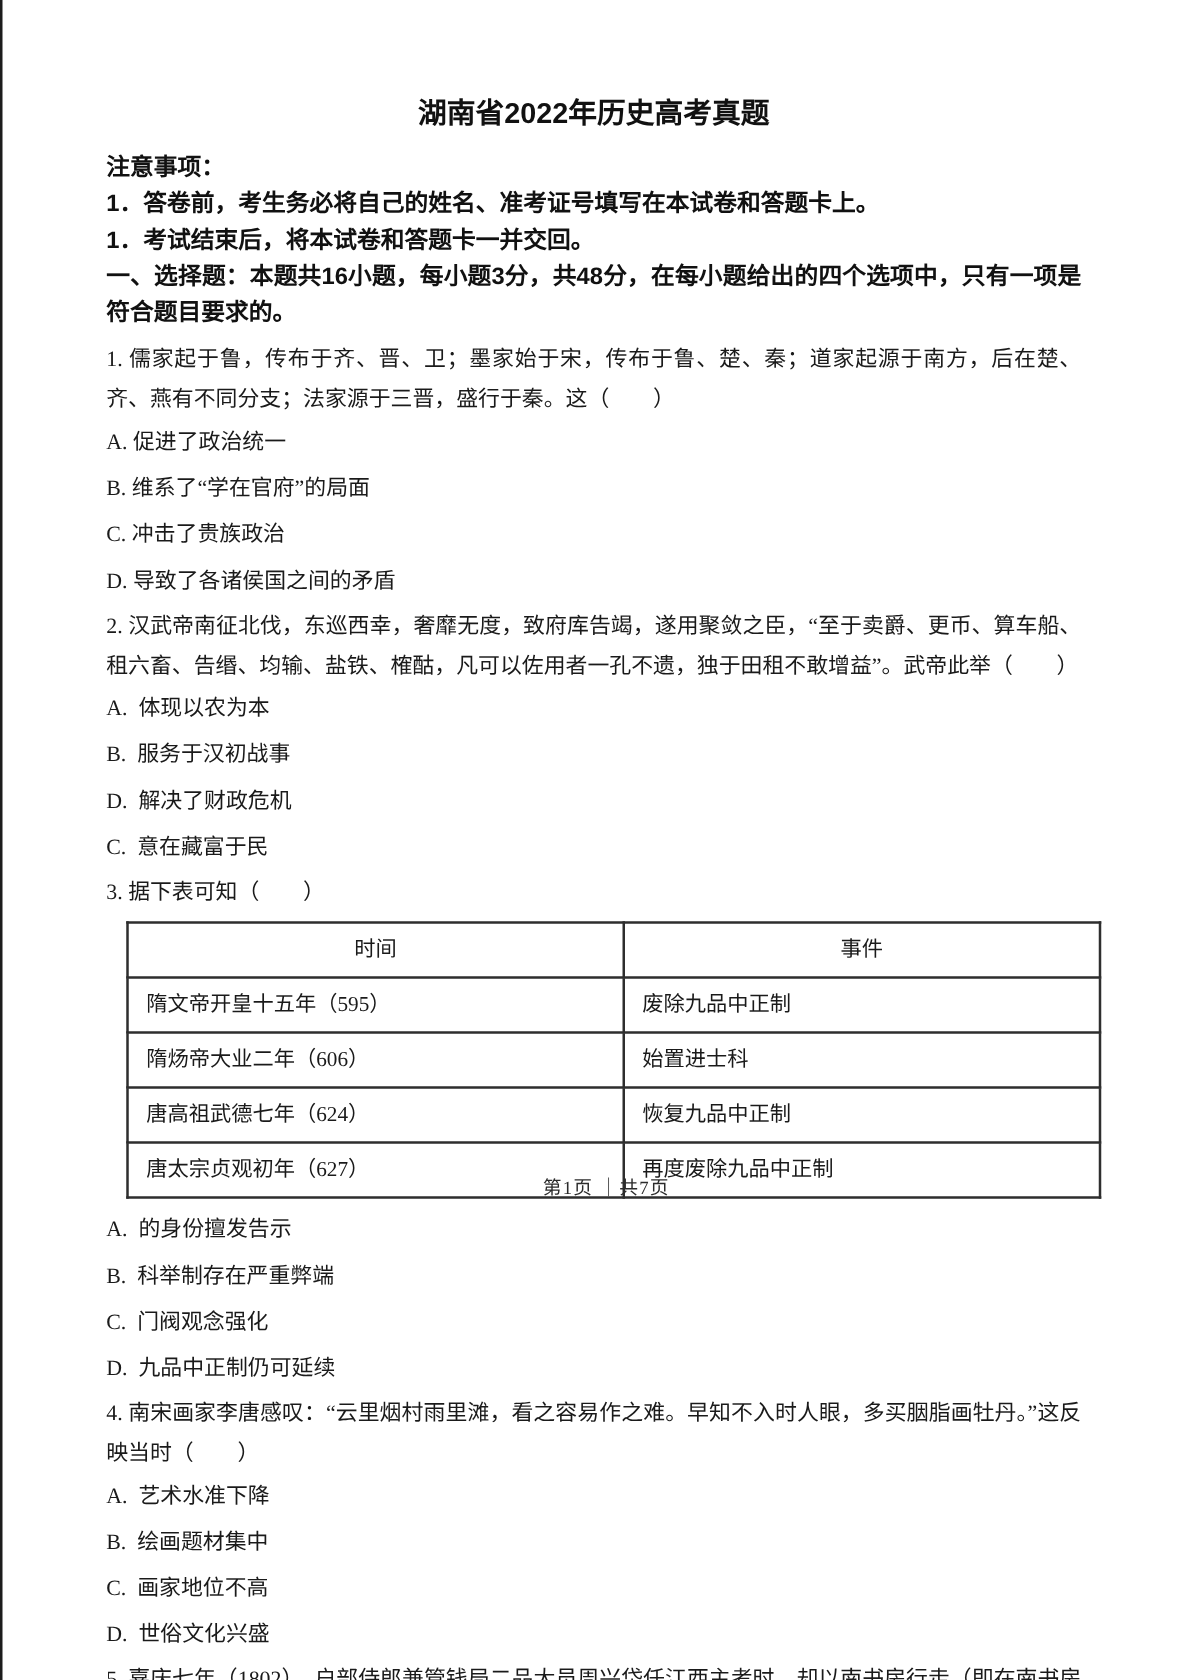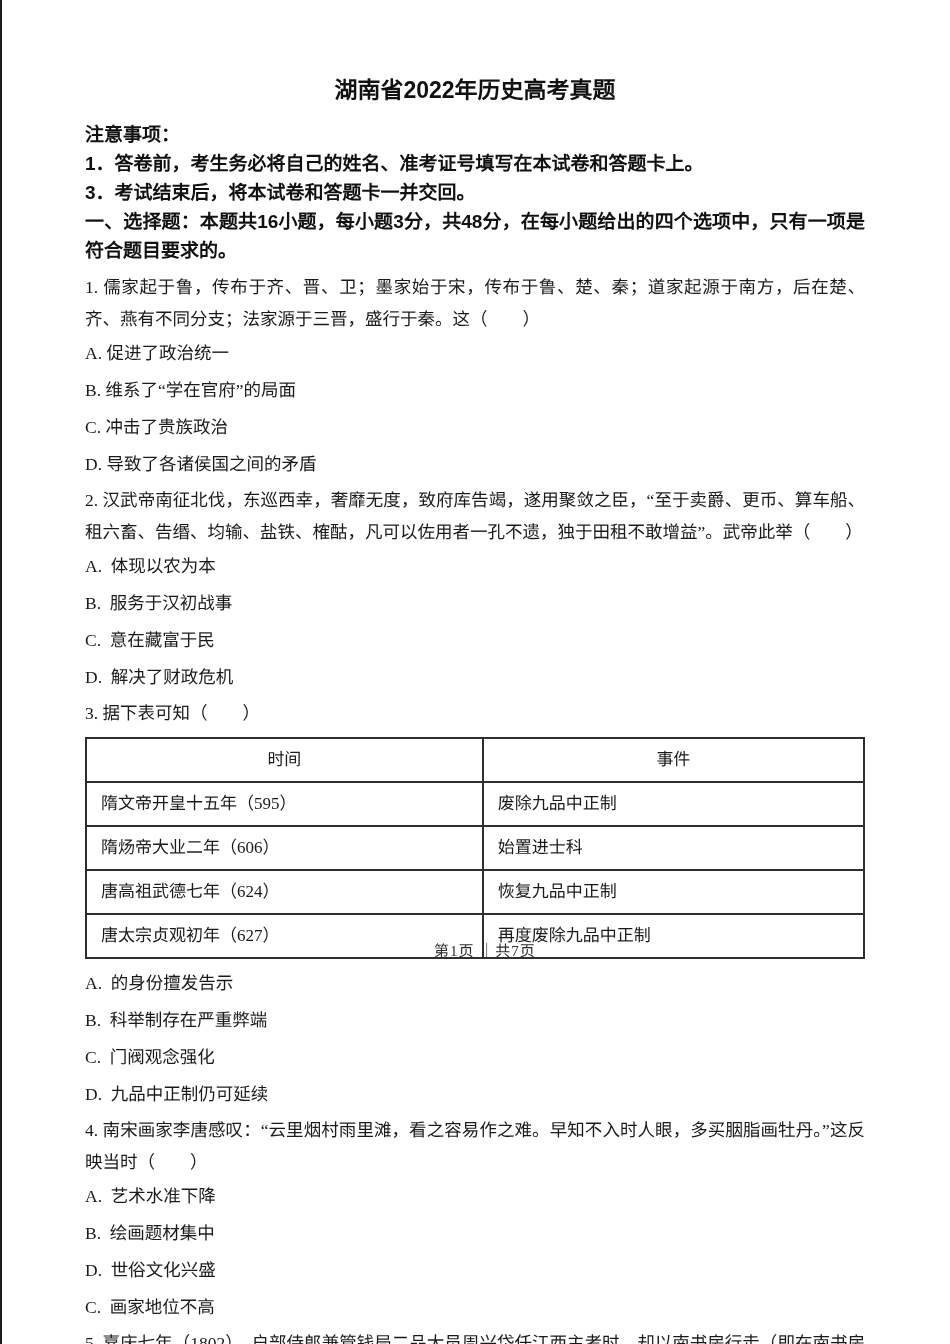--- a/index.html
+++ b/index.html
@@ -74,21 +74,21 @@
     margin: 6px 0 8px 0;
     font-size: 17.5px;
     line-height: 24px;
   }
   .options span {
     white-space: pre-wrap;
   }
   .qtable {
     width: 100%;
     border-collapse: collapse;
-    margin: 8px 0 12px 0;
+    margin: 8px 0 12px 16px;
   }
   .qtable th, .qtable td {
     border: 2px solid #2e2e2e;
     font-size: 17px;
     line-height: 24px;
     padding: 9px 14px;
     font-weight: 400;
     white-space: pre-wrap;
   }
   .qtable th {
@@ -117,42 +117,42 @@
 
 <div class="left-edge-line"></div>
 
 <div class="page">
 
   <h1 class="doc-title">湖南省2022年历史高考真题</h1>
 
   <div class="notice">
     <p>注意事项：</p>
     <p>1．答卷前，考生务必将自己的姓名、准考证号填写在本试卷和答题卡上。</p>
-    <p>3．考试结束后，将本试卷和答题卡一并交回。</p>
+    <p>1．考试结束后，将本试卷和答题卡一并交回。</p>
   </div>
 
   <p class="section-heading">一、选择题：本题共16小题，每小题3分，共48分，在每小题给出的四个选项中，只有一项是符合题目要求的。</p>
 
   <div class="question">
     <p class="stem">1. 儒家起于鲁，传布于齐、晋、卫；墨家始于宋，传布于鲁、楚、秦；道家起源于南方，后在楚、齐、燕有不同分支；法家源于三晋，盛行于秦。这（　　）</p>
     <div class="options">
       <span>A. 促进了政治统一</span>
       <span>B. 维系了“学在官府”的局面</span>
       <span>C. 冲击了贵族政治</span>
       <span>D. 导致了各诸侯国之间的矛盾</span>
     </div>
   </div>
 
   <div class="question">
     <p class="stem">2. 汉武帝南征北伐，东巡西幸，奢靡无度，致府库告竭，遂用聚敛之臣，“至于卖爵、更币、算车船、租六畜、告缗、均输、盐铁、榷酤，凡可以佐用者一孔不遗，独于田租不敢增益”。武帝此举（　　）</p>
     <div class="options">
       <span>A.  体现以农为本</span>
       <span>B.  服务于汉初战事</span>
+      <span>D.  解决了财政危机</span>
       <span>C.  意在藏富于民</span>
-      <span>D.  解决了财政危机</span>
     </div>
   </div>
 
   <div class="question">
     <p class="stem">3. 据下表可知（　　）</p>
     <table class="qtable">
       <thead>
         <tr>
           <th>时间</th>
           <th>事件</th>
@@ -183,22 +183,22 @@
       <span>C.  门阀观念强化</span>
       <span>D.  九品中正制仍可延续</span>
     </div>
   </div>
 
   <div class="question">
     <p class="stem">4. 南宋画家李唐感叹：“云里烟村雨里滩，看之容易作之难。早知不入时人眼，多买胭脂画牡丹。”这反映当时（　　）</p>
     <div class="options">
       <span>A.  艺术水准下降</span>
       <span>B.  绘画题材集中</span>
+      <span>C.  画家地位不高</span>
       <span>D.  世俗文化兴盛</span>
-      <span>C.  画家地位不高</span>
     </div>
   </div>
 
   <div class="question">
     <p class="stem">5. 嘉庆七年（1802），户部侍郎兼管钱局二品大员周兴岱任江西主考时，却以南书房行走（即在南书房当值的官员）的身份擅发告示，收受贿赂。这反映当时（　　）</p>
   </div>
 
   <div class="page-footer">
     <span>第1页 ｜共7页</span>
   </div>

